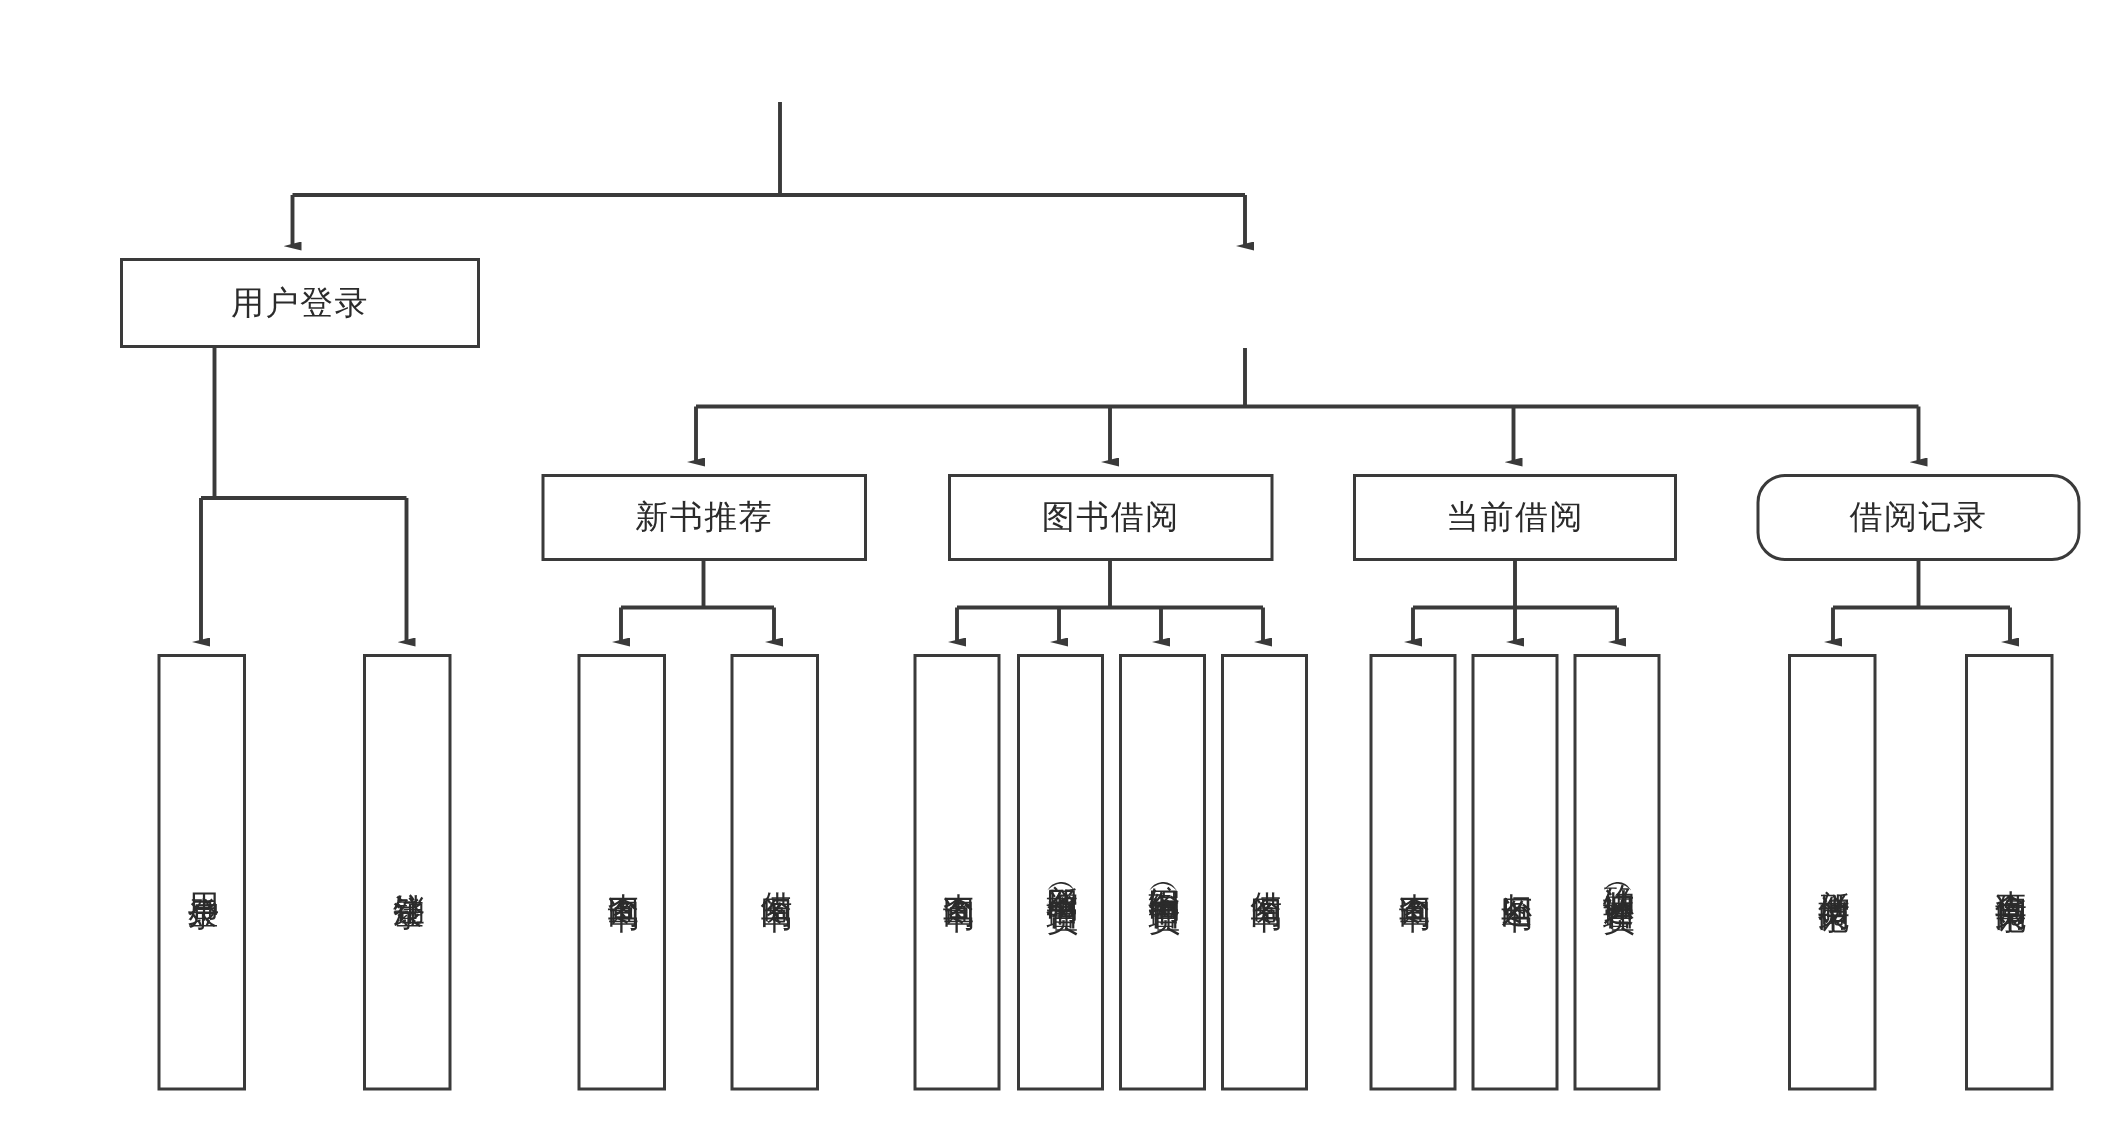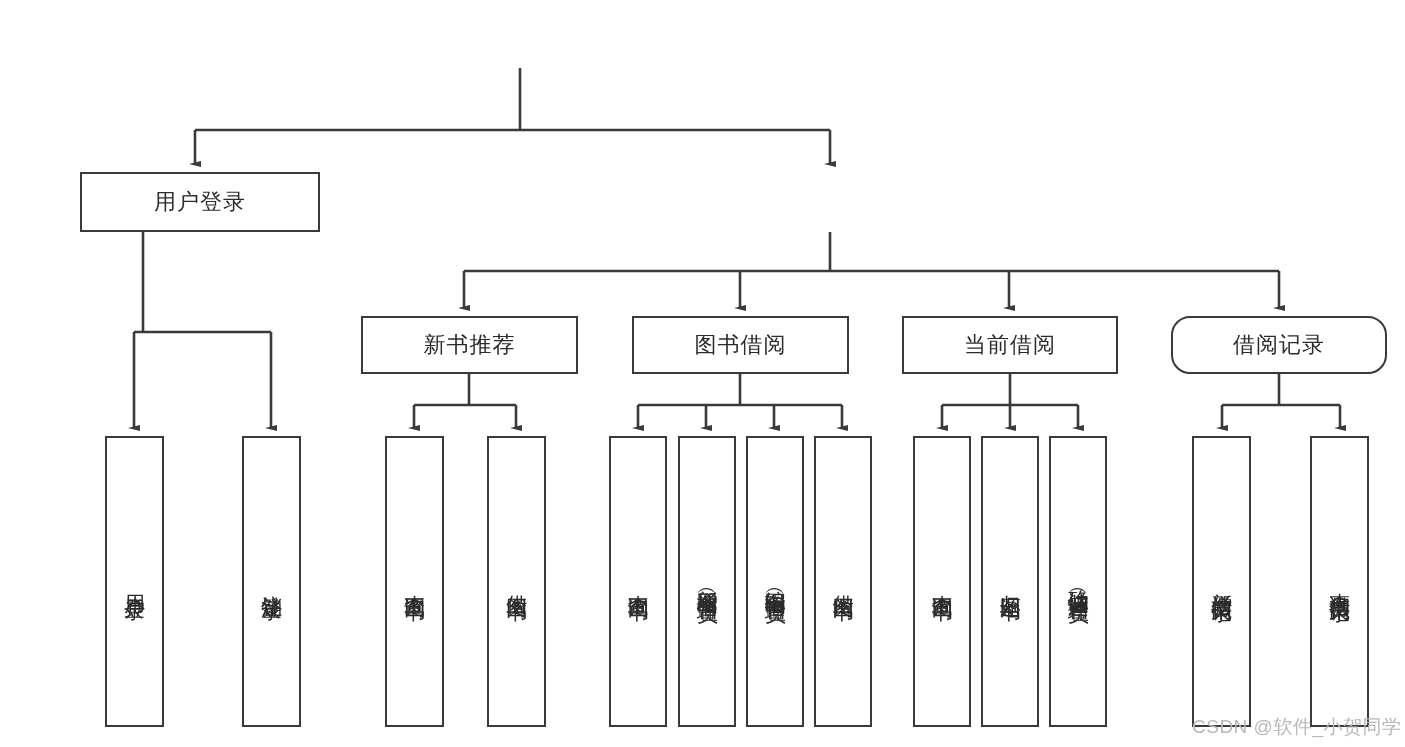--- a/index.html
+++ b/index.html
@@ -161,15 +161,14 @@
     <span class="label">确认归还（管理员）</span>
   </div>
 
   <div class="node vert" style="left:1192px;top:436px;width:59px;height:291px;">
     <span class="label">新增借阅记录</span>
   </div>
   <div class="node vert" style="left:1310px;top:436px;width:59px;height:291px;">
     <span class="label">查询借阅记录</span>
   </div>
 
-  <div class="watermark" style="left:1192px;top:714px;">CSDN @软件_小贺同学</div>
 
 </div>
 
 </body></html>

